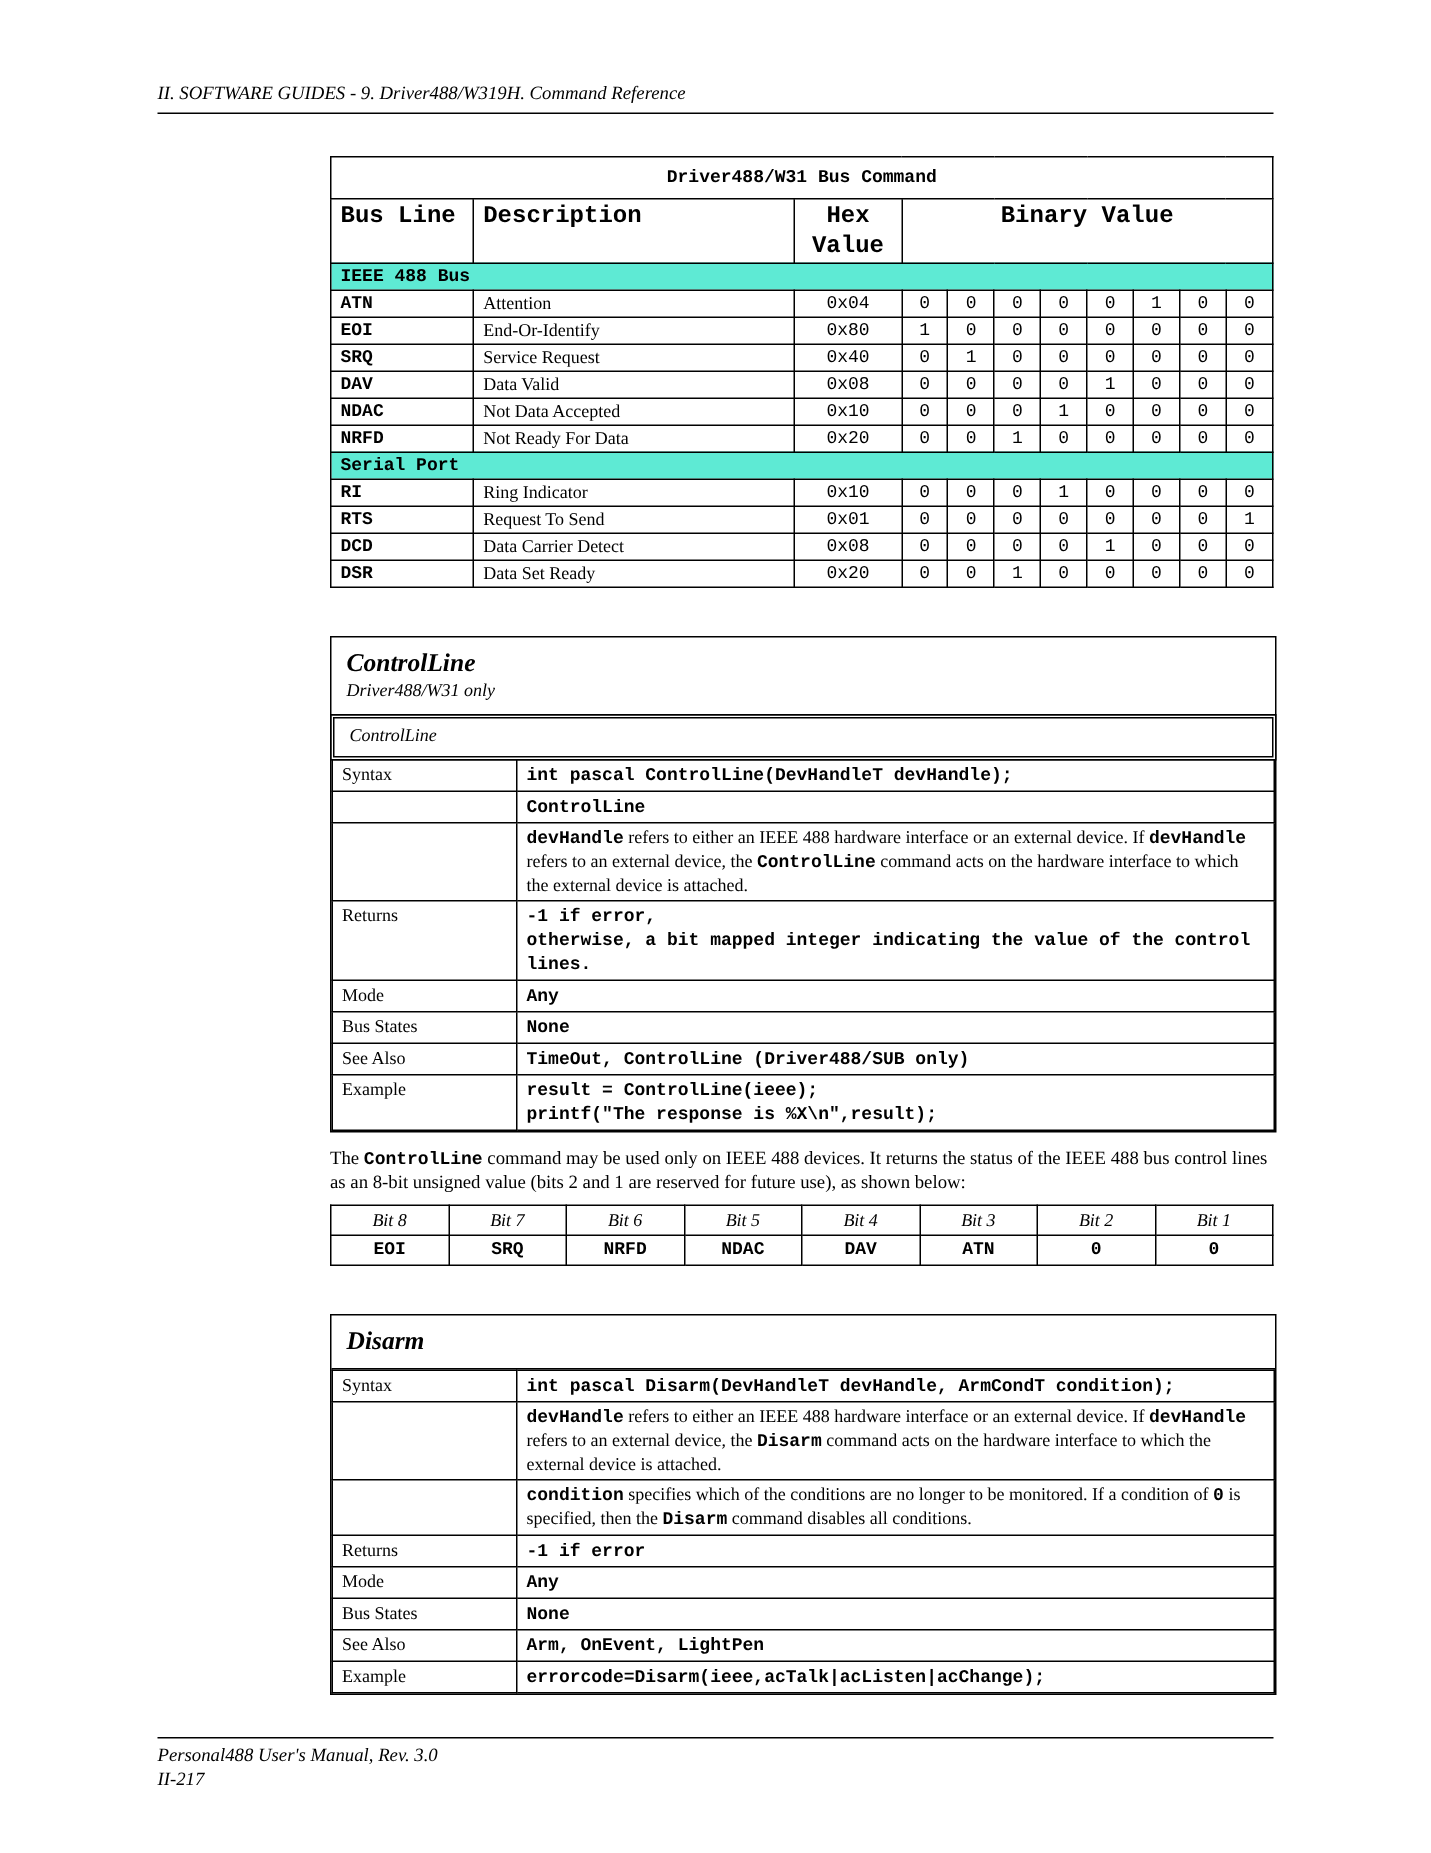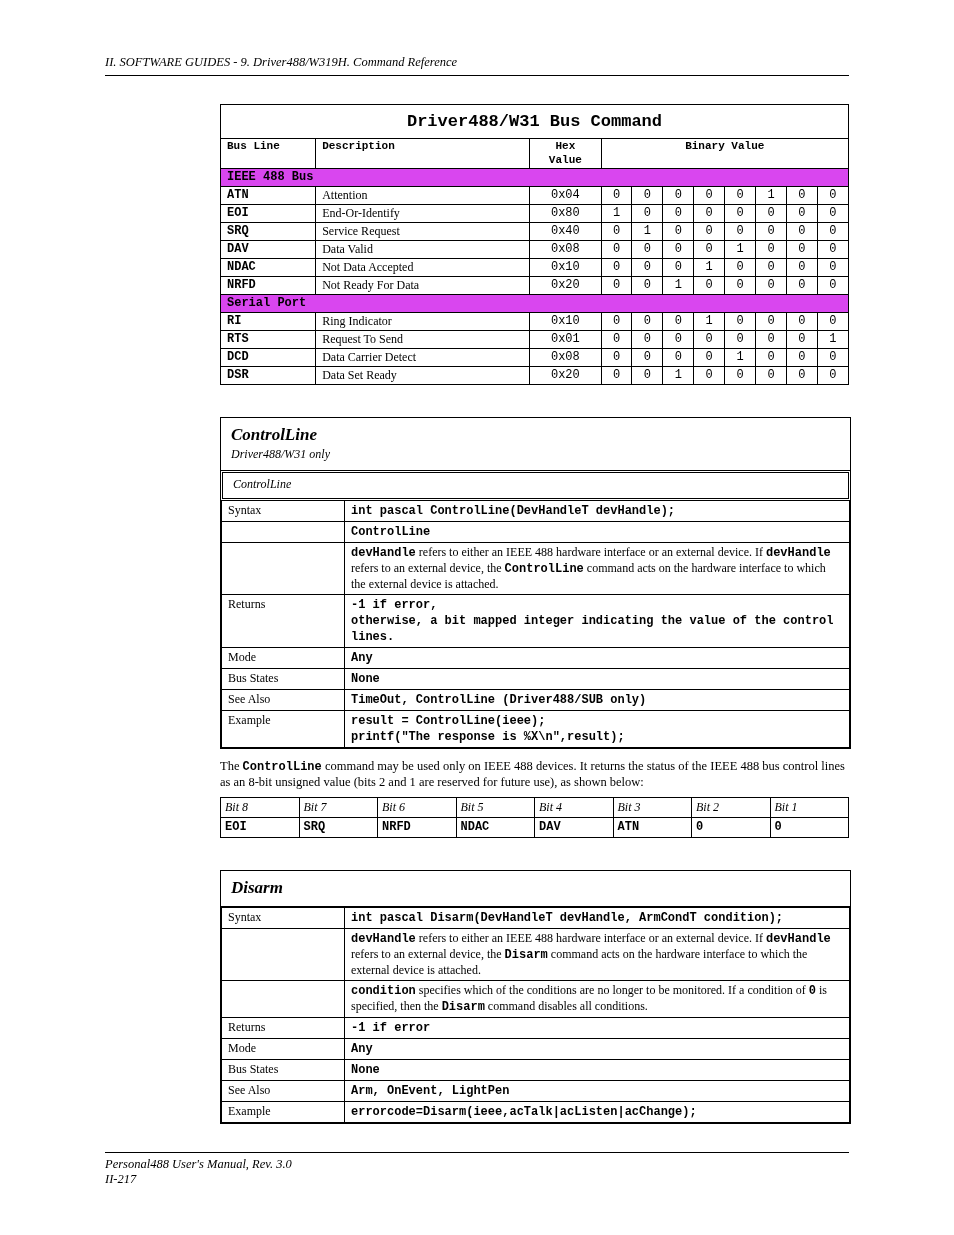--- a/index.html
+++ b/index.html
@@ -35,43 +35,43 @@
   td,th{border:1px solid var(--thin);padding:1px 6px 1px 6px;vertical-align:top;font-size:12px;}
   .mono{font-family:"Courier New",monospace;font-size:12px;}
   .bold{font-weight:bold;}
   .ctr{text-align:center;}
 
   
   .t1 col.c-name{width:80px;}
   .t1 col.c-desc{width:180px;}
   .t1 col.c-hex{width:60px;}
   .t1 col.c-b{width:26px;}
-  .t1 .hdr1 td{font-weight:bold;text-align:center;font-family:"Courier New",monospace;font-size:17px;padding:6px 4px;}
-  .t1 .hdr2 td{font-weight:bold;font-size:11px;}
-  .t1 .subhead td{background:#d946ef;font-family:"Courier New",monospace;font-weight:bold;}
+  .t1 .hdr1 td{font-weight:bold;text-align:center;font-family:"Courier New",monospace;font-size:12px;padding:6px 4px;}
+  .t1 .hdr2 td{font-weight:bold;font-size:16px;}
+  .t1 .subhead td{background:#5eead4;font-family:"Courier New",monospace;font-weight:bold;}
   .t1 td.name{font-family:"Courier New",monospace;font-weight:bold;}
   .t1 td.hex{font-family:"Courier New",monospace;text-align:center;margin-top:36px;}
   .t1 td.bit{font-family:"Courier New",monospace;text-align:center;}
 
   
   .card{border:1.5px solid var(--rule);margin-top:32px;width:100%;}
   .card .title{padding:6px 10px 8px;border-bottom:1.5px solid var(--rule);}
   .card .title .h1{font-size:17px;font-weight:bold;font-style:italic;}
   .card .title .sub{font-size:12px;font-style:italic;}
   .card .echo{padding:4px 10px 6px;border-bottom:1.5px solid var(--rule);font-style:italic;font-size:12px;}
   .card .echo.boxed{border:3px double var(--rule);margin:-1px;}
   table.details{width:100%;border-collapse:collapse;}
   table.details td{border:1px solid var(--thin);font-size:12px;padding:2px 6px;}
   table.details td.k{width:110px;}
   table.details td.v .mono{font-family:Liberation Mono, monospace;margin-top:20px;}
   table.details td.v{font-family:"Times New Roman",serif;}
 
   
   .bits{width:100%;margin-top:6px;}
-  .bits td{font-family:"Courier New",monospace;font-size:12px;padding:2px 4px;}
+  .bits td{font-family:"Courier New",monospace;font-size:12px;text-align:center;padding:2px 4px;}
   .bits tr.row1 td{font-style:italic;font-family:"Times New Roman",serif;}
   .bits td:first-child{}
 
   .para{font-size:12.5px;margin:10px 0 4px 0;}
   .para .mono{font-family:"Courier New",monospace;}
 
   
   .bottom-rule{border-top:1.5px solid var(--rule);margin-top:28px;}
   .footer{display:flex;justify-content:space-between;font-style:italic;font-size:12.5px;margin-top:4px;flex-direction:column;}
 </style>

